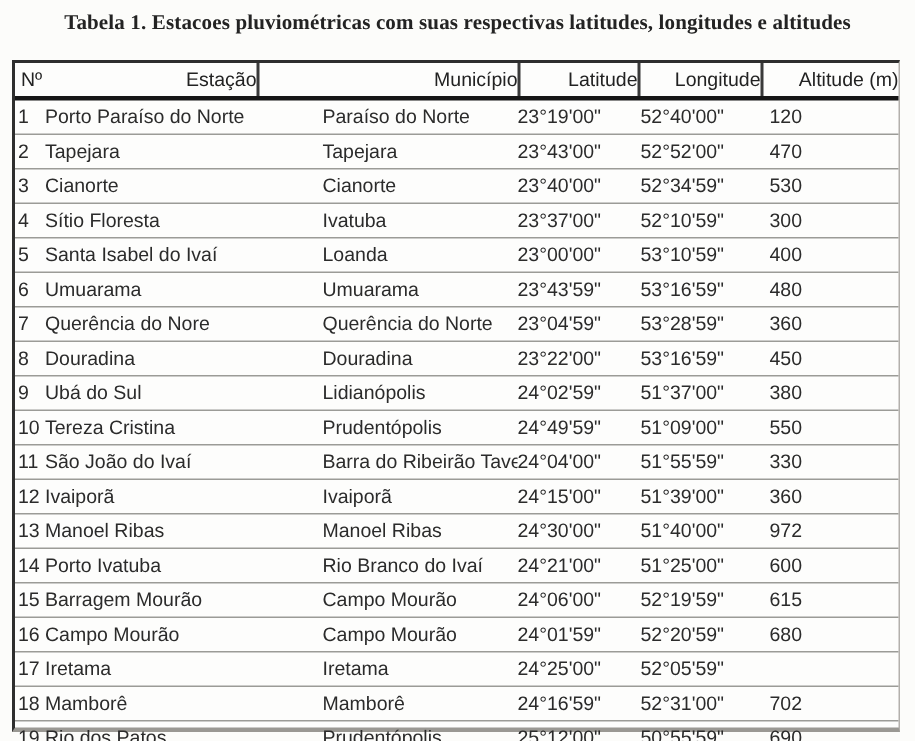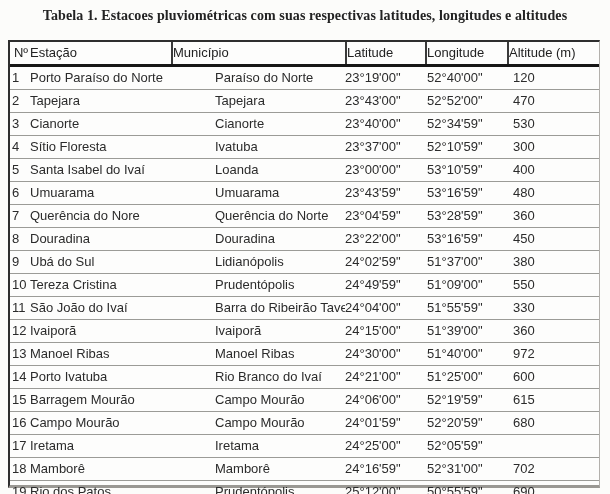--- a/index.html
+++ b/index.html
@@ -30,21 +30,21 @@
   }
   .thead{
     display:grid;
     grid-template-columns:20px 141px 174px 80px 82px 1fr;
     height:22px;line-height:22px;
     border-bottom:3px solid #161616;
     font-size:13px;color:#222;
   }
   .thead .hc{white-space:nowrap;overflow:hidden;}
   .hc0{padding-left:2px;text-align:center;}
-  .hc1,.hc2,.hc3,.hc4,.hc5{text-align:left;}
+  .hc1,.hc2,.hc3,.hc4,.hc5{text-align:right;}
   .hc2,.hc3,.hc4,.hc5{border-left:2px solid #3a3a3a;}
   .tbody{display:block;}
   .trow{
     display:grid;
     grid-template-columns:20px 185px 130px 82px 86px 1fr;
     height:22px;line-height:22px;
     font-size:13px;white-space:nowrap;
   }
   .trow + .trow{border-top:1px solid #9b9b97;}
   .tcell{overflow:hidden;}

